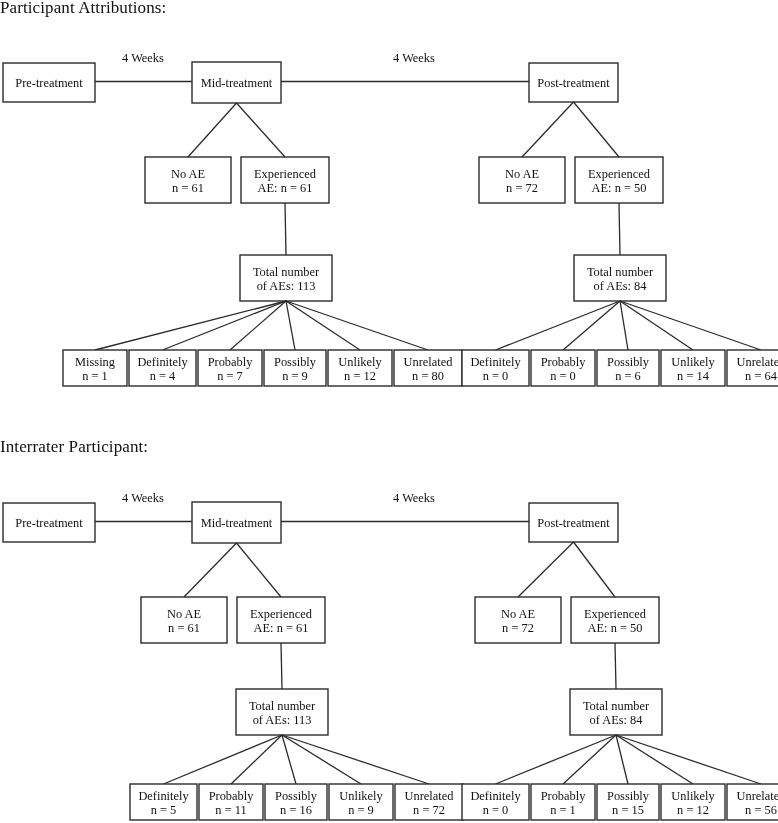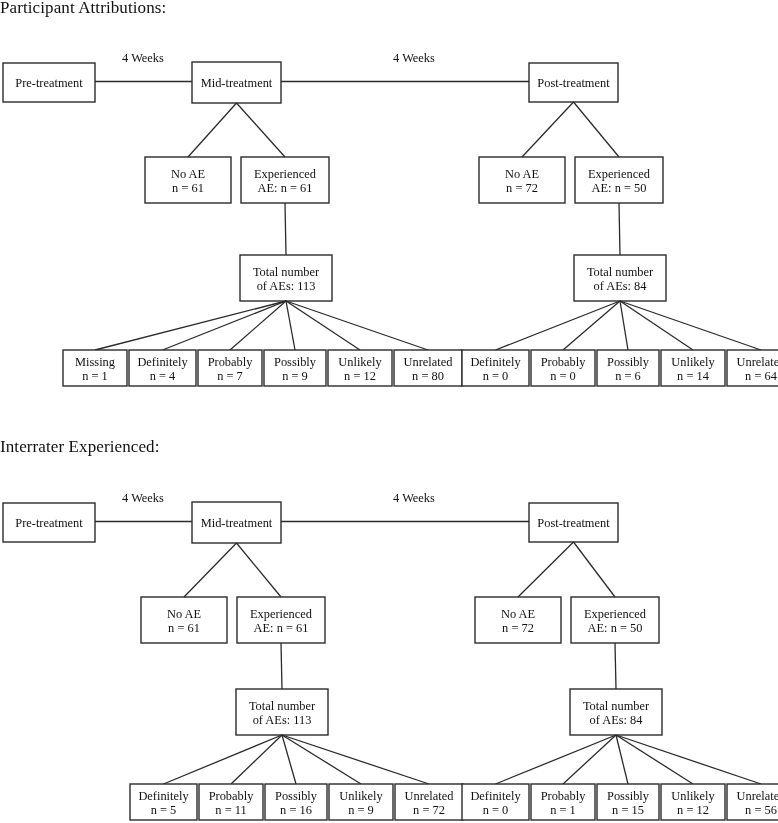--- a/index.html
+++ b/index.html
@@ -55,21 +55,21 @@
     fill: none;
   }
 </style>
 </head>
 <body>
 
 <div class="page">
 
   <div class="section-title" id="title-participant">Participant Attributions:</div>
 
-  <div class="section-title" id="title-interrater">Interrater Experienced:</div>
+  <div class="section-title" id="title-interrater">Interrater Participant:</div>
 
   <svg class="flow" id="flow-svg" viewBox="0 0 778 823">
       <g>
         <rect x="3" y="63" width="92" height="39" class="boxrect" rx="0"></rect>
         <text x="49" y="87" class="boxtext">Pre-treatment</text>
         <rect x="192" y="62" width="89" height="41" class="boxrect" rx="0"></rect>
         <text x="236.5" y="87" class="boxtext">Mid-treatment</text>
         <rect x="529" y="63" width="89" height="39" class="boxrect" rx="0"></rect>
         <text x="573.5" y="87" class="boxtext">Post-treatment</text>
         <line x1="95" y1="81.5" x2="192" y2="81.5" class="link"></line>

